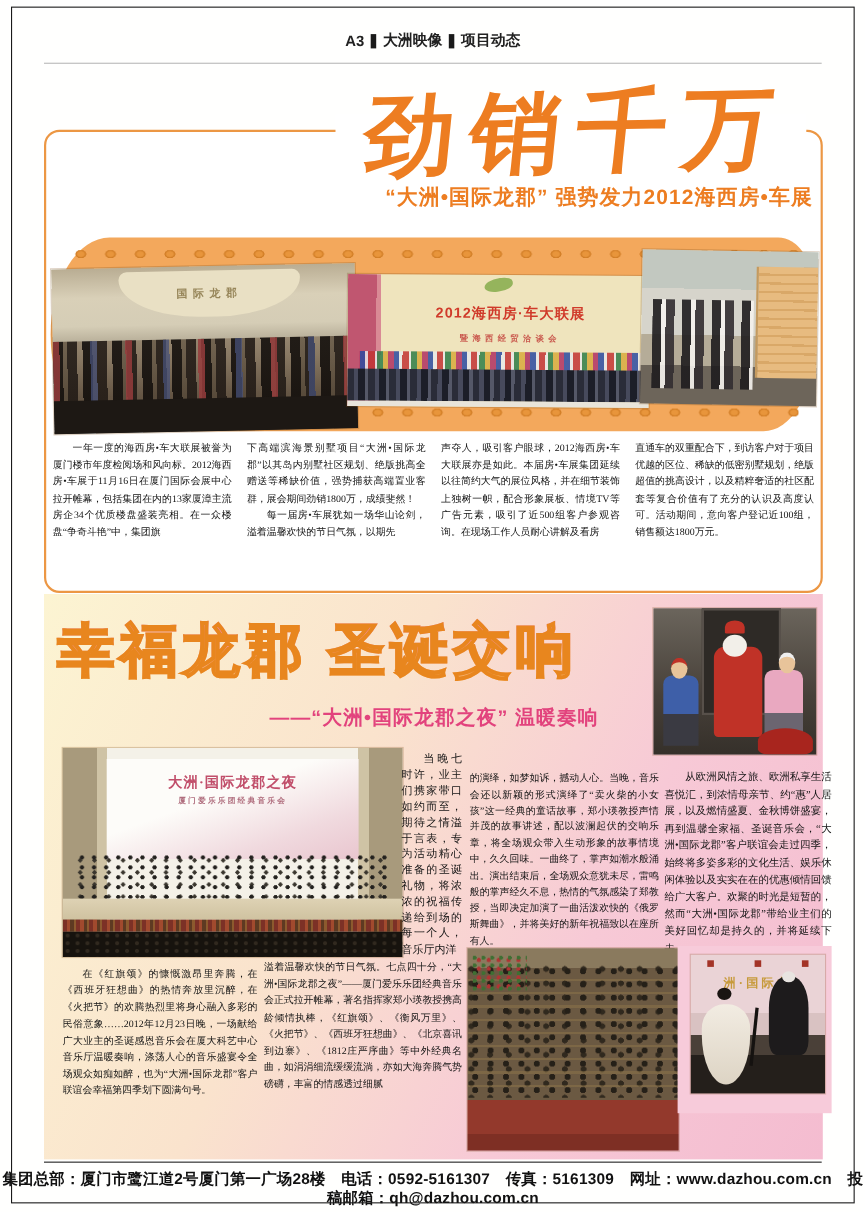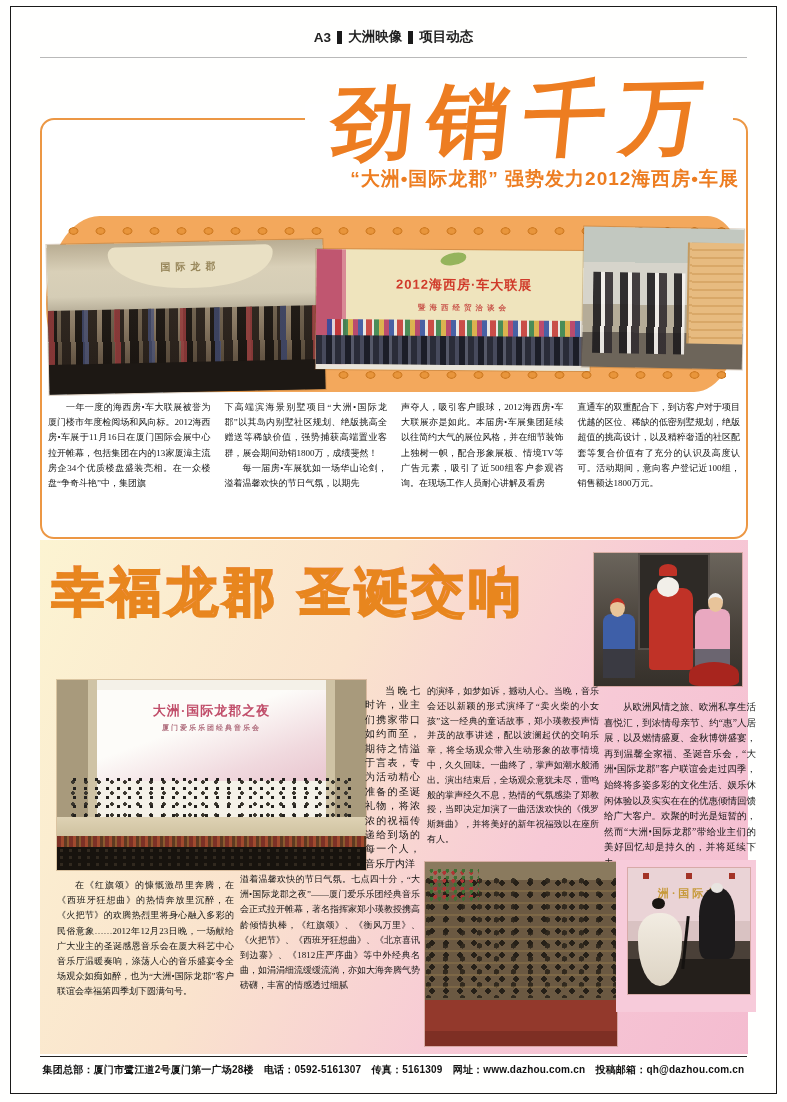--- a/index.html
+++ b/index.html
@@ -88,21 +88,21 @@
   .cflower{position:absolute;left:0;right:0;top:82%;height:6%;
        background:repeating-linear-gradient(90deg,#7c3126 0 4px,#a14a2e 4px 7px,#5e3a22 7px 10px,#8c5a2e 10px 12px);}
   .caud{position:absolute;left:0;right:0;bottom:0;height:12%;background:#17130e;
        background-image:radial-gradient(circle 2px at 50% 50%, #31291f 85%, rgba(0,0,0,0));background-size:9px 7px;}
   
   .tcol{position:absolute;}
   .tcol p{margin:0;font:9px/15.2px "Liberation Serif","DejaVu Serif",serif;color:#141414;text-align:justify;}
   .colA{left:57px;top:878px;width:177px;}
   .colBn{left:340px;top:684px;width:80px;} .colBn p{font-size:10px;line-height:14.4px;margin-left:25px;}
   .colBw{left:240px;top:872px;width:180px;}
-  .colC{left:427px;top:684px;width:172px;} .colC p{line-height:14.8px;}
+  .colC{left:427px;top:700px;width:172px;} .colC p{line-height:14.8px;}
   .colD{left:604px;top:700px;width:152px;} .colD p{font-size:9.5px;line-height:15.6px;}
   
   .phA{left:425px;top:862px;width:192px;height:184px;
        background:linear-gradient(180deg,#8a7a5e 0 10%,#6b5942 10% 75%,#93392c 75% 92%,#7e2f24 92%);}
   .aheads{position:absolute;left:0;right:0;top:8%;height:66%;opacity:.9;
        background-image:radial-gradient(circle 3px at 50% 50%, #1f1a14 85%, rgba(0,0,0,0) 92%),radial-gradient(circle 3px at 20% 30%, #2b241b 85%, rgba(0,0,0,0) 92%);
        background-size:14px 12px,17px 13px;}
   .aflow{position:absolute;left:2%;top:3%;width:26%;height:18%;
        background-image:radial-gradient(circle 2px at 30% 40%, #3f6f33 90%, rgba(0,0,0,0)),radial-gradient(circle 2px at 70% 60%, #B03434 90%, rgba(0,0,0,0));
        background-size:8px 7px,9px 8px;}
@@ -117,21 +117,21 @@
   .dseals{position:absolute;left:12%;top:4%;width:76%;height:6px;display:flex;justify-content:space-between;}
   .dseals i{width:6px;height:6px;background:#a33327;}
   .cond{position:absolute;right:12%;top:16%;width:30%;height:56%;background:#1d1b1c;border-radius:40% 40% 18% 18%;}
   .condhair{position:absolute;right:22%;top:12%;width:12px;height:10px;background:#e8e4e0;border-radius:50%;}
   .girl{position:absolute;left:8%;bottom:6%;width:36%;height:58%;background:linear-gradient(#f2ece2,#ddd4c4);
        border-radius:45% 45% 50% 50%/30% 30% 62% 62%;}
   .girlhair{position:absolute;left:20%;top:24%;width:13px;height:11px;background:#1a1512;border-radius:50%;}
   .stand{position:absolute;left:46%;top:38%;width:3px;height:42%;background:#151210;transform:rotate(6deg);}
   
   .frule{position:absolute;left:40px;top:1056px;width:707px;height:1px;background:#222;}
-  .foot{position:absolute;left:0;top:1063px;width:100%;text-align:center;font-size:10px;font-weight:bold;color:#111;letter-spacing:.2px;}
+  .foot{position:absolute;left:0;top:1063px;width:100%;text-align:center;font-size:14px;font-weight:bold;color:#111;letter-spacing:.2px;}
 </style>
 </head>
 <body>
 
 <div class="page">
 
   <div class="hdr">
     <span>A3</span>
     <span class="hbar"></span>
     <span>大洲映像</span>
@@ -179,20 +179,21 @@
     <div class="col">
       <p>声夺人，吸引客户眼球，2012海西房•车大联展亦是如此。本届房•车展集团延续以往简约大气的展位风格，并在细节装饰上独树一帜，配合形象展板、情境TV等广告元素，吸引了近500组客户参观咨询。在现场工作人员耐心讲解及看房</p>
     </div>
     <div class="col">
       <p>直通车的双重配合下，到访客户对于项目优越的区位、稀缺的低密别墅规划，绝版超值的挑高设计，以及精粹奢适的社区配套等复合价值有了充分的认识及高度认可。活动期间，意向客户登记近100组，销售额达1800万元。</p>
     </div>
   </div>
 
   <div class="panel"></div>
   <div class="a2title">幸福龙郡 圣诞交响</div>
+  <div class="a2sub">——“大洲•国际龙郡之夜” 温暖奏响</div>
 
   <div class="ph phS">
     <div class="sdoor"></div>
     <div class="santa"></div>
     <div class="sbeard"></div>
     <div class="shat"></div>
     <div class="kidL"></div>
     <div class="kidLh"></div>
     <div class="kidR"></div>
     <div class="kidRh"></div>

